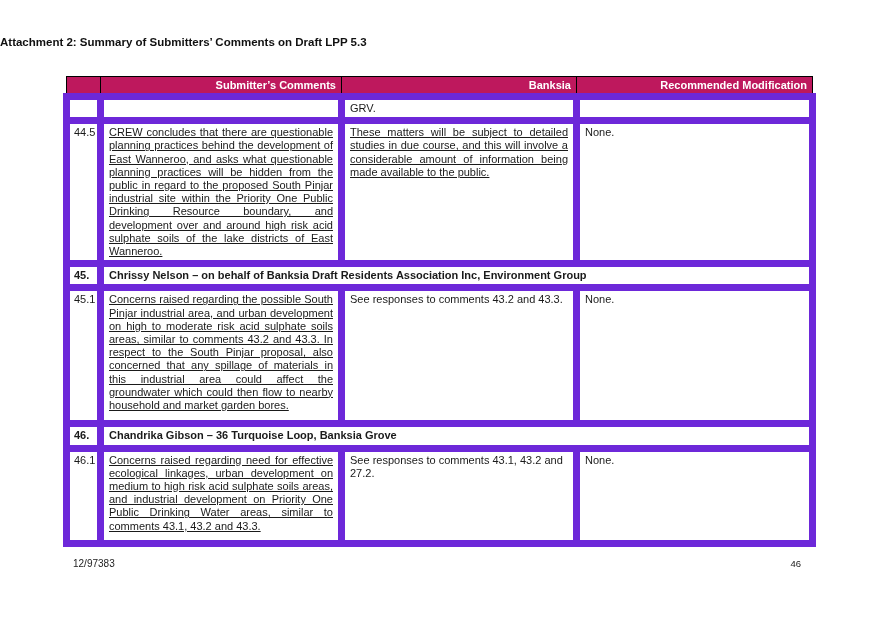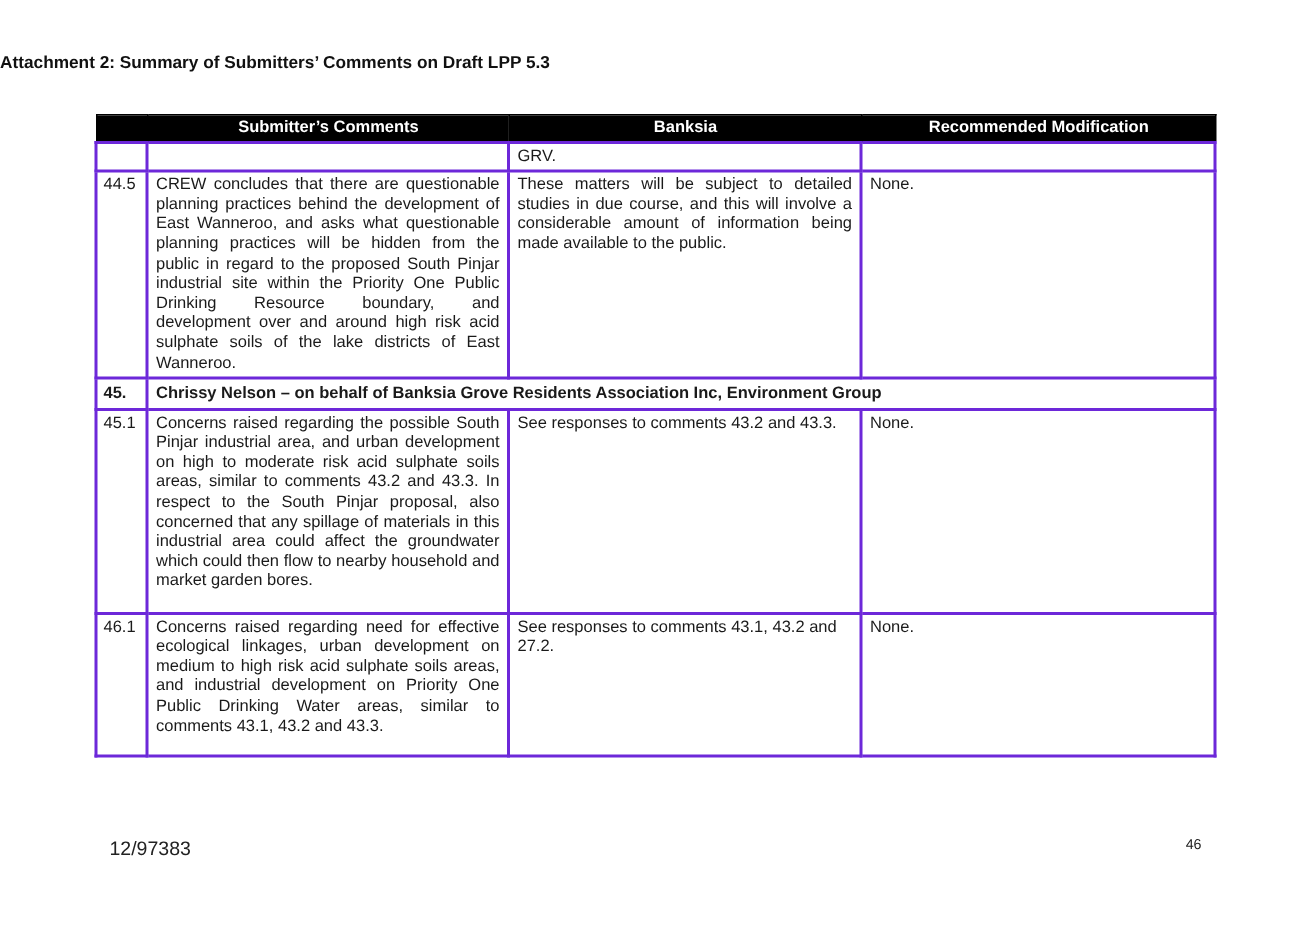--- a/index.html
+++ b/index.html
@@ -29,51 +29,51 @@
     top: 76px;
     width: 746px;
     border-collapse: collapse;
     table-layout: fixed;
   }
   col.c-num  { width: 34px; }
   col.c-com  { width: 241px; }
   col.c-res  { width: 235px; }
   col.c-mod  { width: 236px; }
   thead th {
-    background: #000000;
+    background: #be185d;
     color: #ffffff;
     font-size: 11px;
     font-weight: bold;
-    text-align: center;
+    text-align: right;
     vertical-align: middle;
     padding: 2px 5px 2px 6px;
     border: 1px solid #000000;
     height: 18px;
   }
   tbody td {
-    border: 2px solid #6d28d9;
+    border: 7px solid #6d28d9;
     font-size: 11px;
     line-height: 13.2px;
     vertical-align: top;
     padding: 2px 5px 2px 5px;
     color: #1a1a1a;
   }
   td.num-cell { padding-left: 4px; padding-right: 2px; }
-  td.just { text-align: justify; }
+  td.just { text-align: justify; text-decoration: underline; }
   tr.row-grv  { height: 18px; }
   tr.row-445  { height: 137px; }
   tr.row-sub  { height: 21px; }
   tr.row-451  { height: 136px; }
   tr.row-461  { height: 95px; }
   tr.row-sub td { font-weight: bold; vertical-align: middle; }
   .footer-left {
     position: absolute;
     left: 73px;
     top: 558px;
-    font-size: 13px;
+    font-size: 10px;
     color: #222;
   }
   .footer-right {
     position: absolute;
     right: 74px;
     top: 558px;
     font-size: 9.5px;
     color: #222;
     margin-left: 32px;
   }
@@ -111,30 +111,34 @@
 
       <tr class="row-445">
         <td class="num-cell">44.5</td>
         <td class="just">CREW concludes that there are questionable planning practices behind the development of East Wanneroo, and asks what questionable planning practices will be hidden from the public in regard to the proposed South Pinjar industrial site within the Priority One Public Drinking Resource boundary, and development over and around high risk acid sulphate soils of the lake districts of East Wanneroo.</td>
         <td class="just">These matters will be subject to detailed studies in due course, and this will involve a considerable amount of information being made available to the public.</td>
         <td>None.</td>
       </tr>
 
       <tr class="row-sub">
         <td class="num-cell">45.</td>
-        <td colspan="3">Chrissy Nelson – on behalf of Banksia Grove Residents Association Inc, Environment Group</td>
+        <td colspan="3">Chrissy Nelson – on behalf of Banksia Draft Residents Association Inc, Environment Group</td>
       </tr>
 
       <tr class="row-451">
         <td class="num-cell">45.1</td>
         <td class="just">Concerns raised regarding the possible South Pinjar industrial area, and urban development on high to moderate risk acid sulphate soils areas, similar to comments 43.2 and 43.3.  In respect to the South Pinjar proposal, also concerned that any spillage of materials in this industrial area could affect the groundwater which could then flow to nearby household and market garden bores.</td>
         <td>See responses to comments 43.2 and 43.3.</td>
         <td>None.</td>
       </tr>
 
+      <tr class="row-sub">
+        <td class="num-cell">46.</td>
+        <td colspan="3">Chandrika Gibson – 36 Turquoise Loop, Banksia Grove</td>
+      </tr>
 
       <tr class="row-461">
         <td class="num-cell">46.1</td>
         <td class="just">Concerns raised regarding need for effective ecological linkages, urban development on medium to high risk acid sulphate soils areas, and industrial development on Priority One Public Drinking Water areas, similar to comments 43.1, 43.2 and 43.3.</td>
         <td>See responses to comments 43.1, 43.2 and 27.2.</td>
         <td>None.</td>
       </tr>
 
     </tbody>
   </table>

